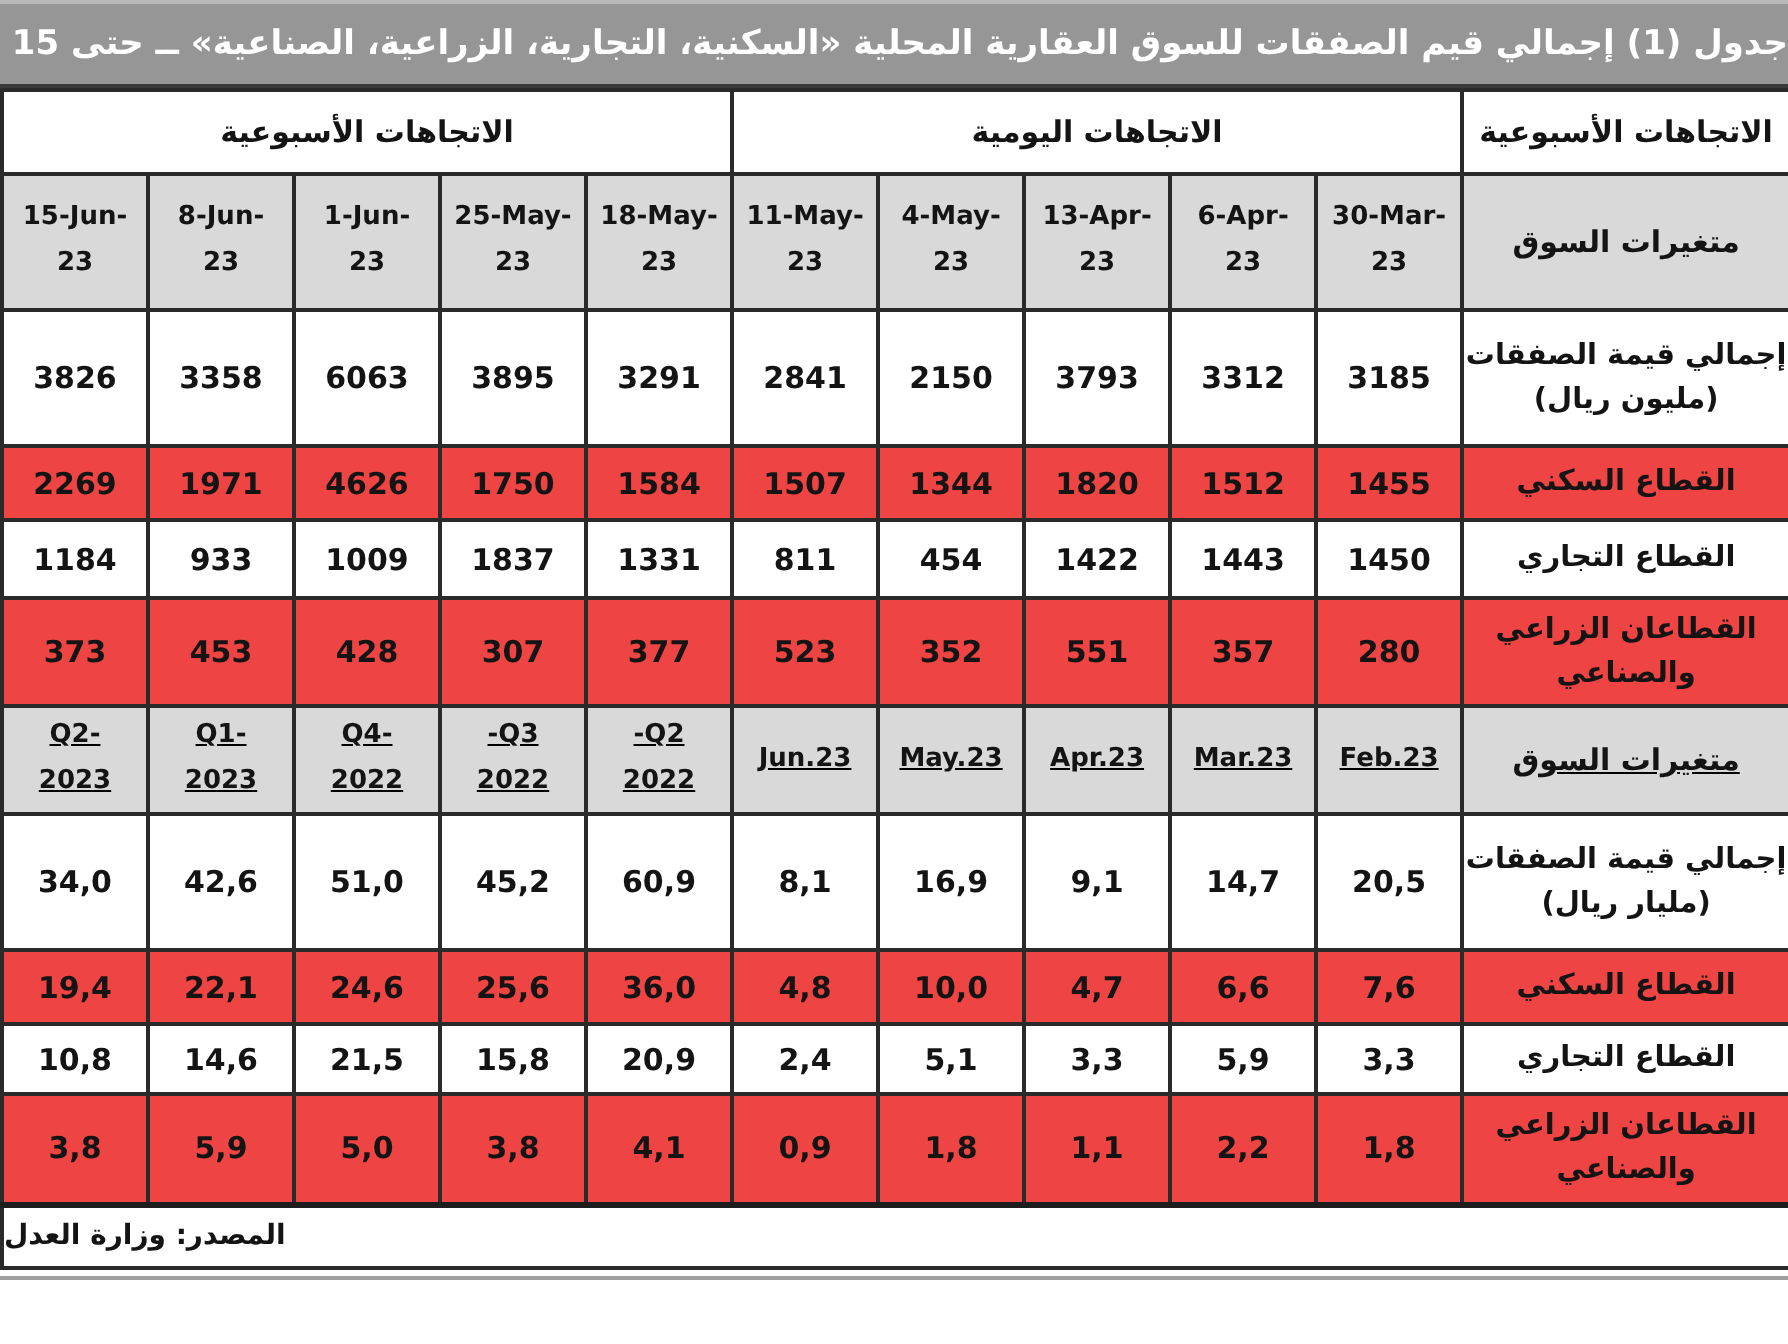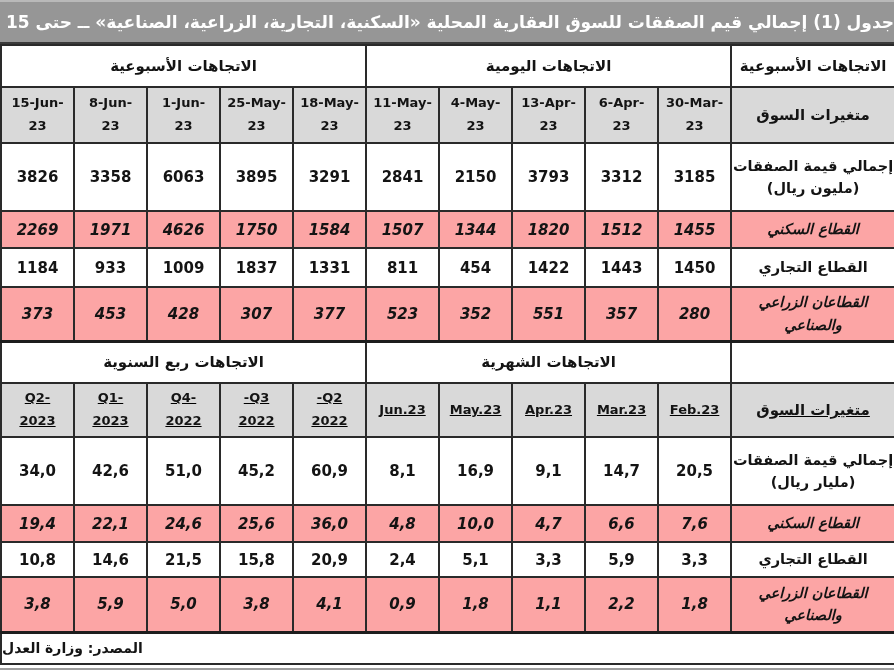--- a/index.html
+++ b/index.html
@@ -41,41 +41,41 @@
     font-weight: bold;
     background: #ffffff;
   }
   col.c-data { width: 73px; }
   col.c-label { width: 164px; }
 
   tr.group-row { height: 42px; }
   tr.group-row td { font-size: 15px; background: #ffffff; direction: rtl; }
 
   tr.head-row td { background: #d9d9d9; }
-  tr.head-row.h1 { height: 56px; }
+  tr.head-row.h1 { height: 68px; }
   tr.head-row.h2 { height: 54px; text-decoration: underline; }
   td.col-head {
     font-size: 13px;
     white-space: pre-line;
     line-height: 1.75;
   }
   tr.head-row td.label-cell {
     font-size: 15px;
     direction: rtl;
   }
   td.corner-cell { background: #ffffff !important; font-size: 15px; direction: rtl; }
 
   tbody.data-body td { font-size: 15px; }
   tbody.data-body td.row-label {
     font-size: 14.5px;
     direction: rtl;
     white-space: pre-line;
     line-height: 1.55;
   }
-  tbody.data-body tr.shaded td { background: #fca5a5; font-style: italic; }
+  tbody.data-body tr.shaded td { background: #ef4444; }
 
   tbody.data-body[data-section="0"] tr:nth-child(1) { height: 68px; }
   tbody.data-body[data-section="0"] tr:nth-child(2) { height: 37px; }
   tbody.data-body[data-section="0"] tr:nth-child(3) { height: 39px; margin-left: 44px; }
   tbody.data-body[data-section="0"] tr:nth-child(4) { height: 54px; }
   tbody.data-body[data-section="1"] tr:nth-child(1) { height: 68px; padding-left: 48px; }
   tbody.data-body[data-section="1"] tr:nth-child(2) { height: 37px; margin-left: 44px; }
   tbody.data-body[data-section="1"] tr:nth-child(3) { height: 35px; }
   tbody.data-body[data-section="1"] tr:nth-child(4) { height: 55px; }
 
@@ -200,25 +200,20 @@
           <td>352</td>
           <td>551</td>
           <td>357</td>
           <td>280</td>
           <td class="row-label">القطاعان الزراعي
 والصناعي</td>
         </tr>
       </tbody>
 
     <tbody>
-      <tr class="group-row sec2-start">
-        <td colspan="5">الاتجاهات ربع السنوية</td>
-        <td colspan="5">الاتجاهات الشهرية</td>
-        <td class="corner-cell"></td>
-      </tr>
       <tr class="head-row h2" data-section="1">
         <td class="col-head">Q2-
 2023</td>
           <td class="col-head">Q1-
 2023</td>
           <td class="col-head">Q4-
 2022</td>
           <td class="col-head">-Q3
 2022</td>
           <td class="col-head">-Q2

